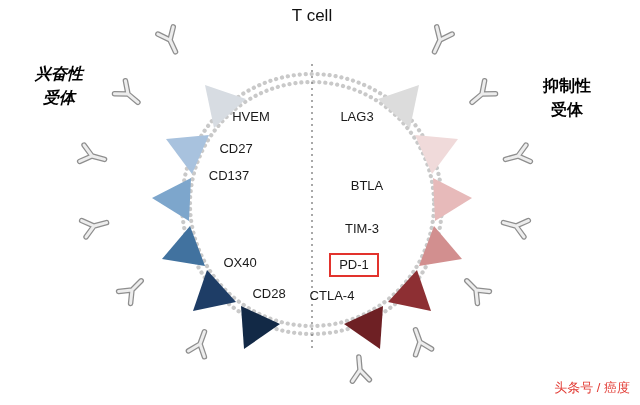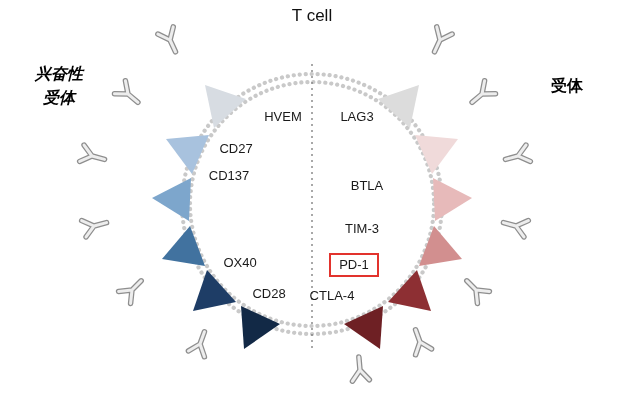--- a/index.html
+++ b/index.html
@@ -37,20 +37,21 @@
 <div class="stage">
 
   <div class="title">T cell</div>
 
   <div class="side-label left">
     <div>兴奋性</div>
     <div>受体</div>
   </div>
 
   <div class="side-label right">
+    <div>抑制性</div>
     <div>受体</div>
   </div>
 
   <svg class="diagram-svg" viewBox="0 0 640 405">
     <defs>
       <g id="ab">
         <path class="ab-outer" d="M12 14 L12 27 M12 14 L3.5 3.5 M12 14 L20.5 3.5"></path>
         <path class="ab-inner" d="M12 14 L12 27 M12 14 L3.5 3.5 M12 14 L20.5 3.5"></path>
       </g>
     </defs>
@@ -82,26 +83,27 @@
     <use href="#ab" transform="translate(188,330) rotate(-160 12 14)"></use>
     <use href="#ab" transform="translate(428,26)  rotate(25 12 14)"></use>
     <use href="#ab" transform="translate(470,80)  rotate(50 12 14)"></use>
     <use href="#ab" transform="translate(506,142) rotate(75 12 14)"></use>
     <use href="#ab" transform="translate(504,212) rotate(105 12 14)"></use>
     <use href="#ab" transform="translate(464,276) rotate(135 12 14)"></use>
     <use href="#ab" transform="translate(408,328) rotate(160 12 14)"></use>
     <use href="#ab" transform="translate(348,356) rotate(175 12 14)"></use>
   </svg>
 
-  <div class="receptor-label" style="left:248px; top:109px;">HVEM</div>
+  <div class="receptor-label" style="left:216px; top:109px;">HVEM</div>
   <div class="receptor-label" style="left:201px; top:141px;">CD27</div>
   <div class="receptor-label" style="left:194px; top:168px;">CD137</div>
   <div class="receptor-label" style="left:205px; top:255px;">OX40</div>
   <div class="receptor-label" style="left:234px; top:286px;">CD28</div>
 
   <div class="receptor-label" style="left:322px; top:109px;">LAG3</div>
   <div class="receptor-label" style="left:332px; top:178px;">BTLA</div>
   <div class="receptor-label" style="left:327px; top:221px;">TIM-3</div>
   <div class="pd1-box">PD-1</div>
   <div class="receptor-label" style="left:297px; top:288px;">CTLA-4</div>
 
+  <div class="watermark">头条号 / 癌度</div>
 
 </div>
 
 </body></html>

